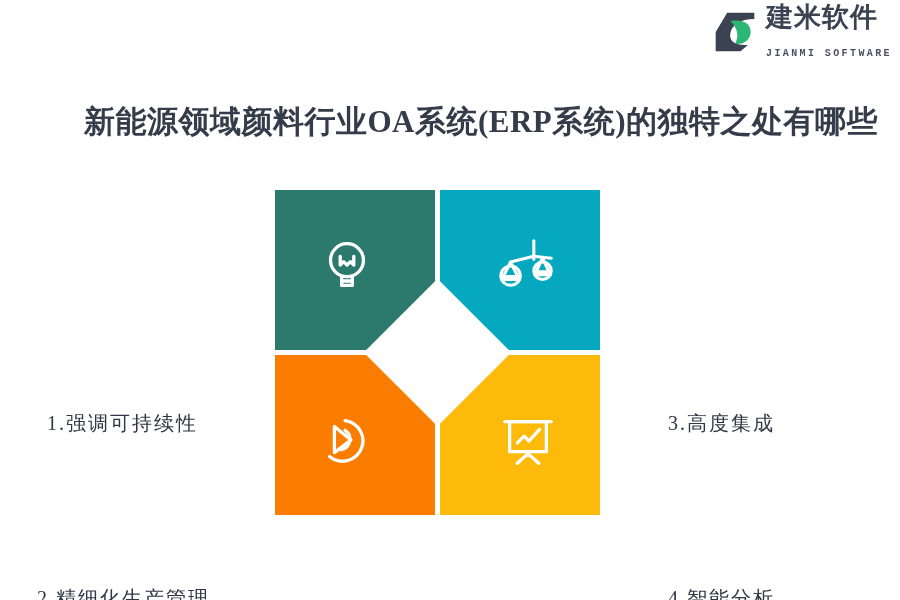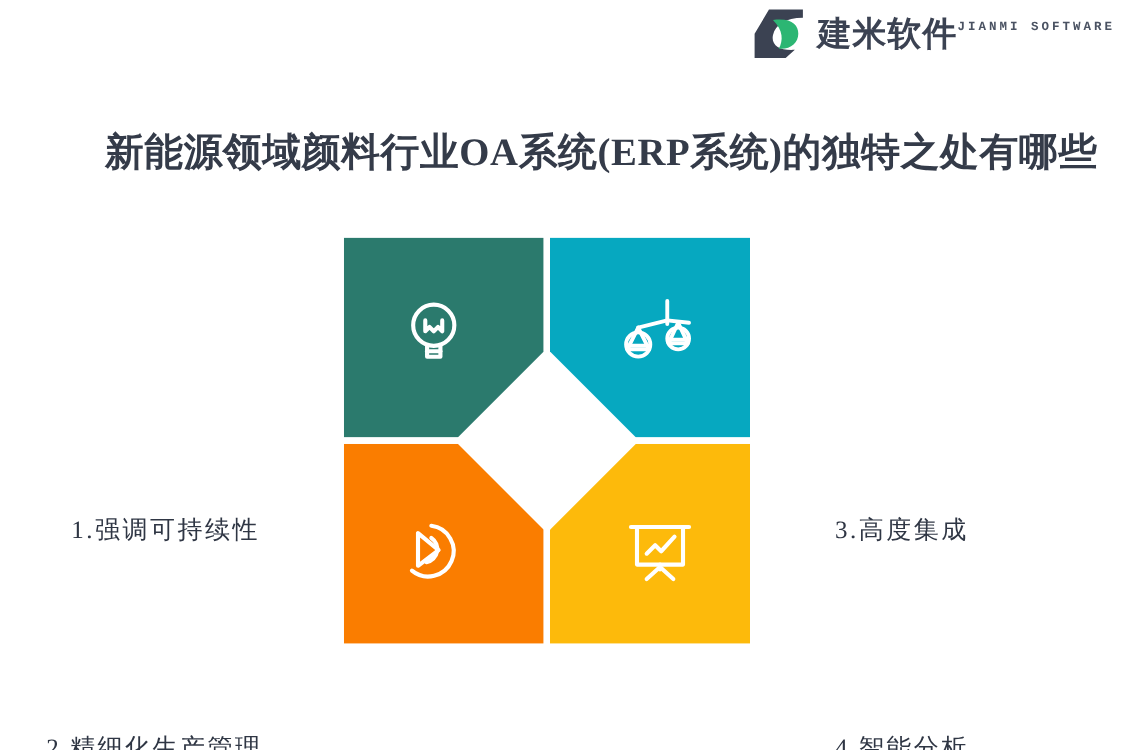--- a/index.html
+++ b/index.html
@@ -24,23 +24,24 @@
     align-items: center;
     gap: 8px;
   }
   .logo-mark {
     width: 46px;
     height: 46px;
     display: block;
   }
   .logo-text-block {
     display: flex;
-    flex-direction: row;
+    flex-direction: column;
     justify-content: center;
     line-height: 1;
+    gap: 14px;
   }
   .logo-cn {
     font-family: "Liberation Sans", "DejaVu Sans", sans-serif;
     font-size: 27px;
     font-weight: bold;
     color: #3b4252;
     letter-spacing: 1px;
   }
   .logo-en {
     font-family: Liberation Mono, monospace;
@@ -120,21 +121,21 @@
 
   
   .label {
     position: absolute;
     font-family: "Liberation Serif", "DejaVu Serif", serif;
     font-size: 20px;
     color: #2f3644;
     letter-spacing: 2px;
     white-space: nowrap;
   }
-  .label-1 { left: 57px;  top: 250px; }
+  .label-1 { left: 47px;  top: 250px; }
   .label-2 { left: 37px;  top: 425px; }
   .label-3 { left: 668px; top: 250px; }
   .label-4 { left: 668px; top: 425px; }
 </style>
 </head>
 <body>
 
 <div class="logo-area">
   <svg class="logo-mark" viewBox="0 0 100 100">
     <path d="M8 50 L33 8 L92 8 L92 22 C62 22 44 34 40 52 C36 70 52 80 78 78 L62 92 L8 92 Z" fill="#3b4252"></path>

